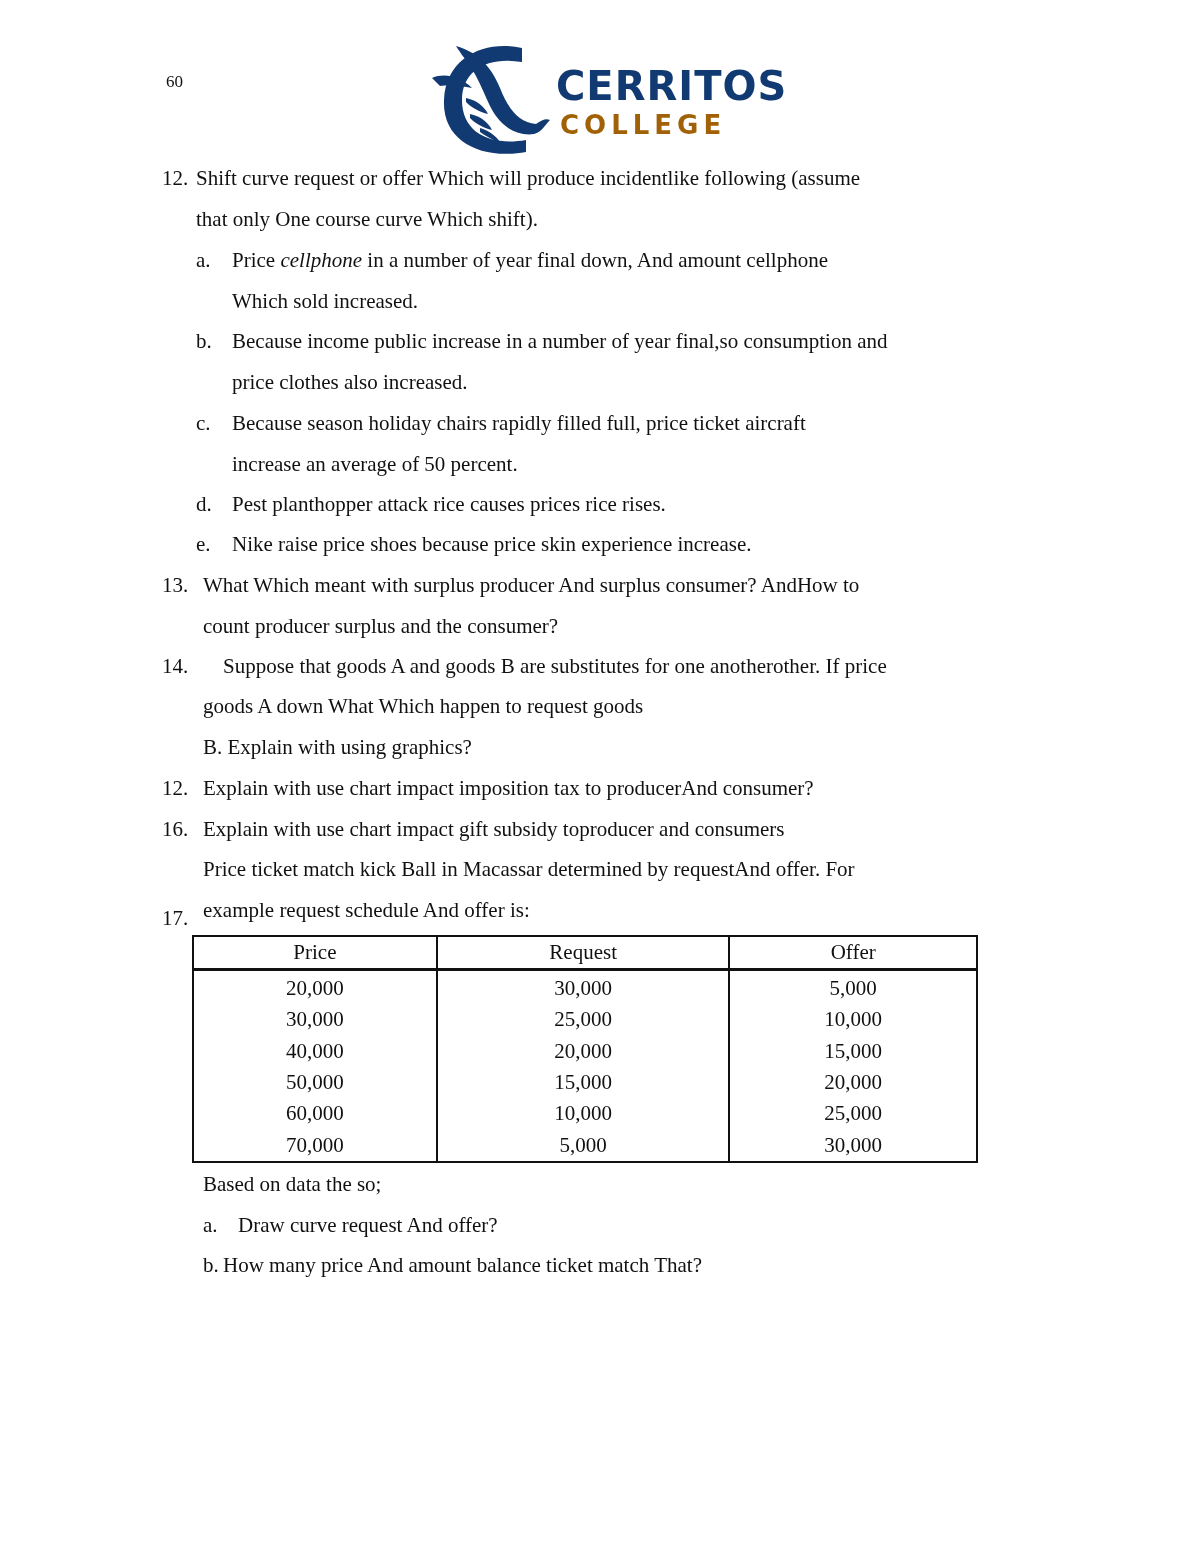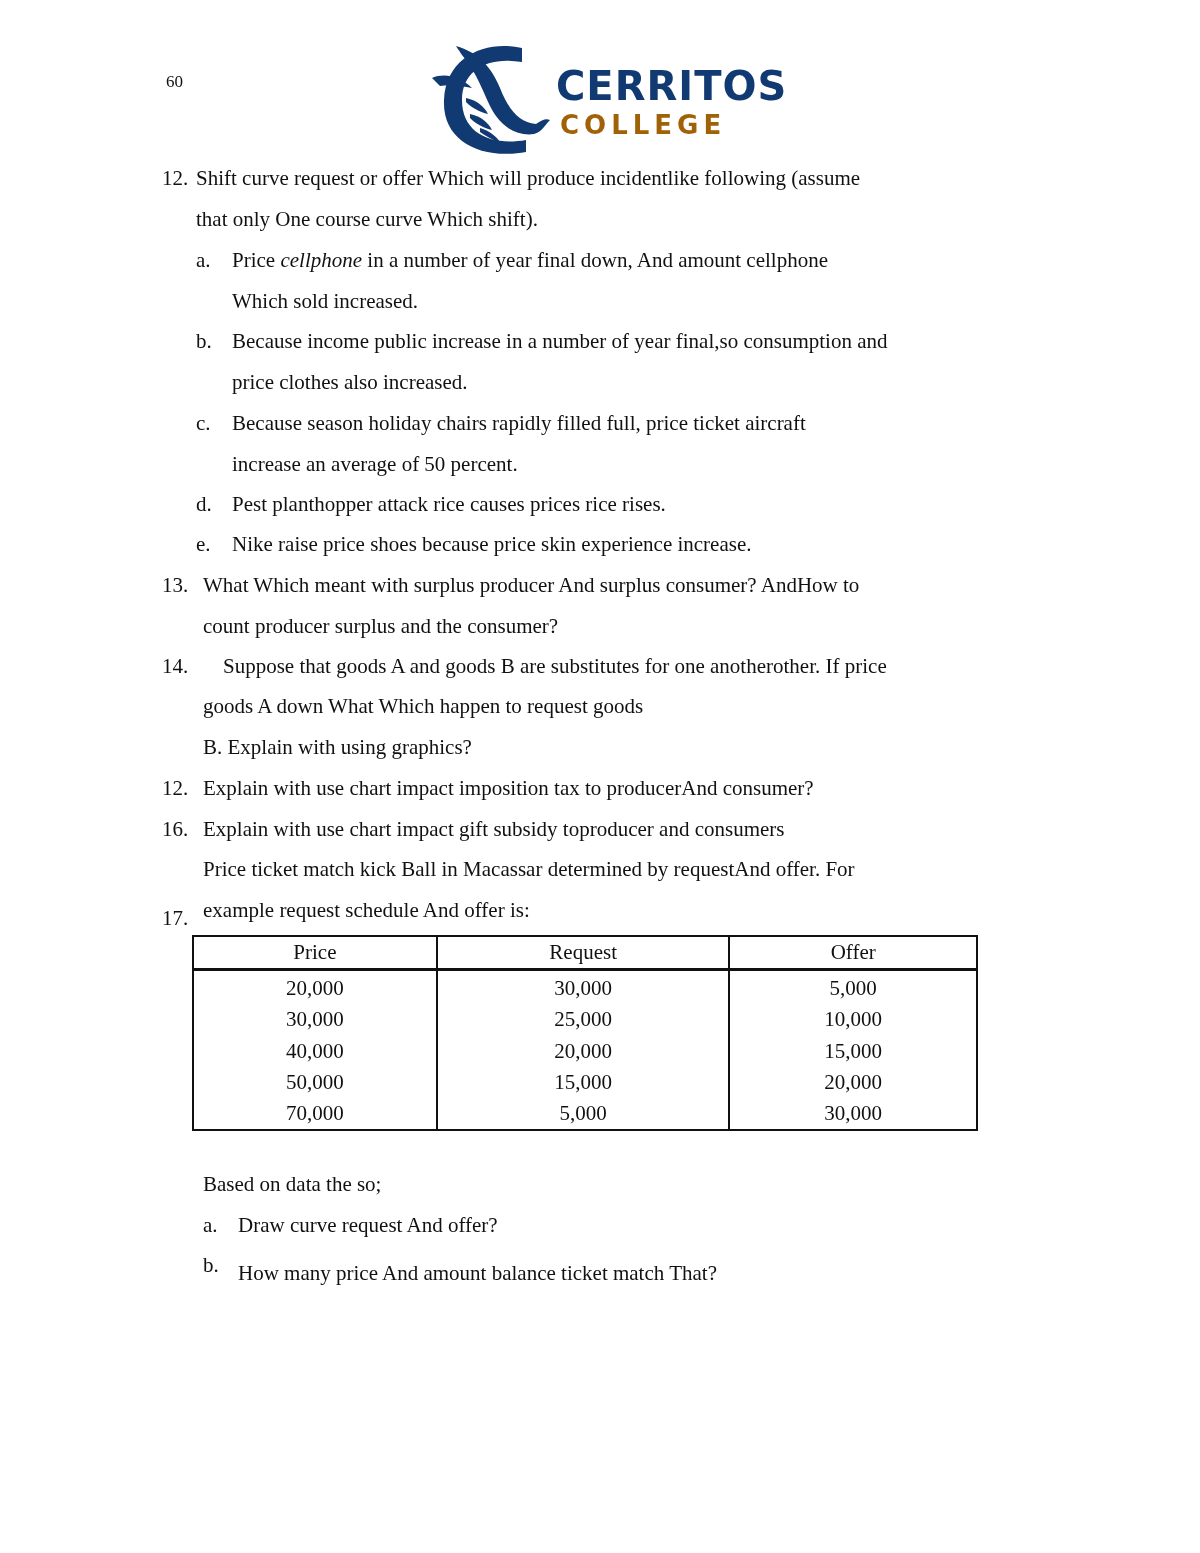--- a/index.html
+++ b/index.html
@@ -202,30 +202,35 @@
         <td>40,000</td>
         <td>20,000</td>
         <td>15,000</td>
       </tr>
       <tr>
         <td>50,000</td>
         <td>15,000</td>
         <td>20,000</td>
       </tr>
       <tr>
+        <td>60,000</td>
+        <td>10,000</td>
+        <td>25,000</td>
+      </tr>
+      <tr>
         <td>70,000</td>
         <td>5,000</td>
         <td>30,000</td>
       </tr>
     </tbody>
   </table>
 
   <span class="line" style="left:203px; top:1174px;">Based on data the so;</span>
 
   <div>
     <span class="line" style="left:203px; top:1215px;">a.</span>
     <span class="line" style="left:238px; top:1215px;">Draw curve request And offer?</span>
   </div>
   <div>
     <span class="line" style="left:203px; top:1255px;">b.</span>
-    <span class="line" style="left:238px; top:1255px;margin-top:8px;">How many price And amount balance ticket match That?</span>
+    <span class="line" style="left:223px; top:1255px;">How many price And amount balance ticket match That?</span>
   </div>
 </div>
 
 </body></html>

